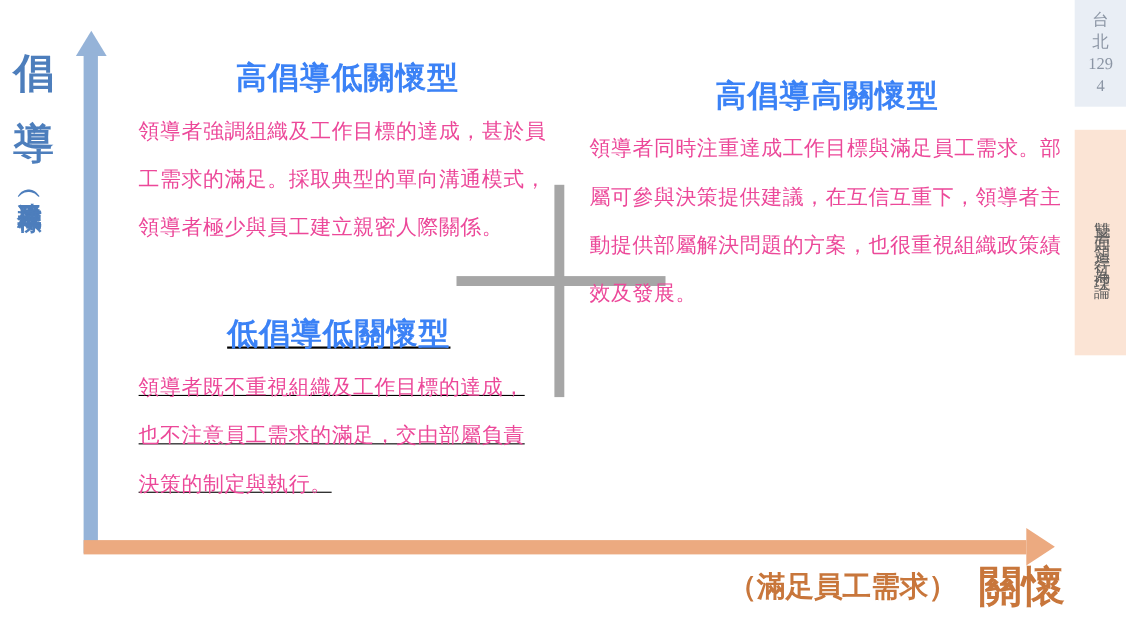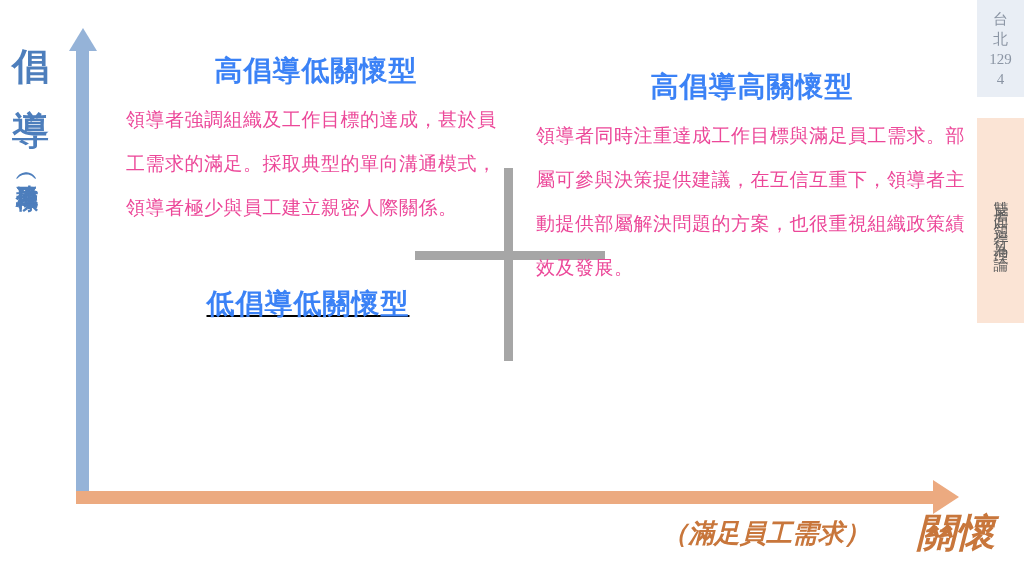--- a/index.html
+++ b/index.html
@@ -16,24 +16,24 @@
     font-size:37px;line-height:1;}
   .y-char1{top:48px;}
   .y-char2{top:112px;}
   .y-sub{position:absolute;left:16px;top:166px;writing-mode:vertical-rl;
     color:#4d7ebc;font-weight:bold;font-size:22px;letter-spacing:1px;line-height:1;}
   
   .x-shaft{position:absolute;left:76px;top:491px;width:857px;height:13px;background:#ecaa80;}
   .x-head{position:absolute;left:933px;top:480px;width:0;height:0;
     border-top:17px solid transparent;border-bottom:17px solid transparent;
     border-left:26px solid #ecaa80;}
-  .x-label{position:absolute;left:662px;top:506px;display:flex;align-items:center;gap:8px;
-    color:#c8763b;font-weight:bold;white-space:nowrap;font-style:italic;}
+  .x-label{position:absolute;left:662px;top:506px;display:flex;align-items:center;gap:20px;
+    color:#c8763b;font-weight:bold;white-space:nowrap;}
   .x-sub{font-size:26px;}
-  .x-title{font-size:39px;margin-left:39px;}
+  .x-title{font-size:39px;}
   
   .cross-v{position:absolute;left:504px;top:168px;width:9px;height:193px;background:#a6a6a6;}
   .cross-h{position:absolute;left:415px;top:251px;width:190px;height:9px;background:#a6a6a6;}
   
   .quad{position:absolute;}
   .quad-title{color:#3b82f6;font-weight:bold;font-size:28px;line-height:34px;
     text-align:center;letter-spacing:1px;}
   .quad-body{margin-top:10px;color:#ec4899;font-size:19px;line-height:44px;
     letter-spacing:0.5px;text-align:left;}
   .quad-tl{left:126px;top:54px;width:380px;}
@@ -75,20 +75,21 @@
     <div class="quad-body">領導者強調組織及工作目標的達成，甚於員工需求的滿足。採取典型的單向溝通模式，領導者極少與員工建立親密人際關係。</div>
   </div>
 
   <div class="quad quad-tr">
     <div class="quad-title">高倡導高關懷型</div>
     <div class="quad-body">領導者同時注重達成工作目標與滿足員工需求。部屬可參與決策提供建議，在互信互重下，領導者主動提供部屬解決問題的方案，也很重視組織政策績效及發展。</div>
   </div>
 
   <div class="quad quad-bl">
     <div class="quad-title">低倡導低關懷型</div>
+    <div class="quad-body">領導者既不重視組織及工作目標的達成，也不注意員工需求的滿足，交由部屬負責決策的制定與執行。</div>
   </div>
 
 
   <div class="side-top">
     <span>台</span>
     <span>北</span>
     <span>129</span>
     <span>4</span>
   </div>
   <div class="side-bottom">

